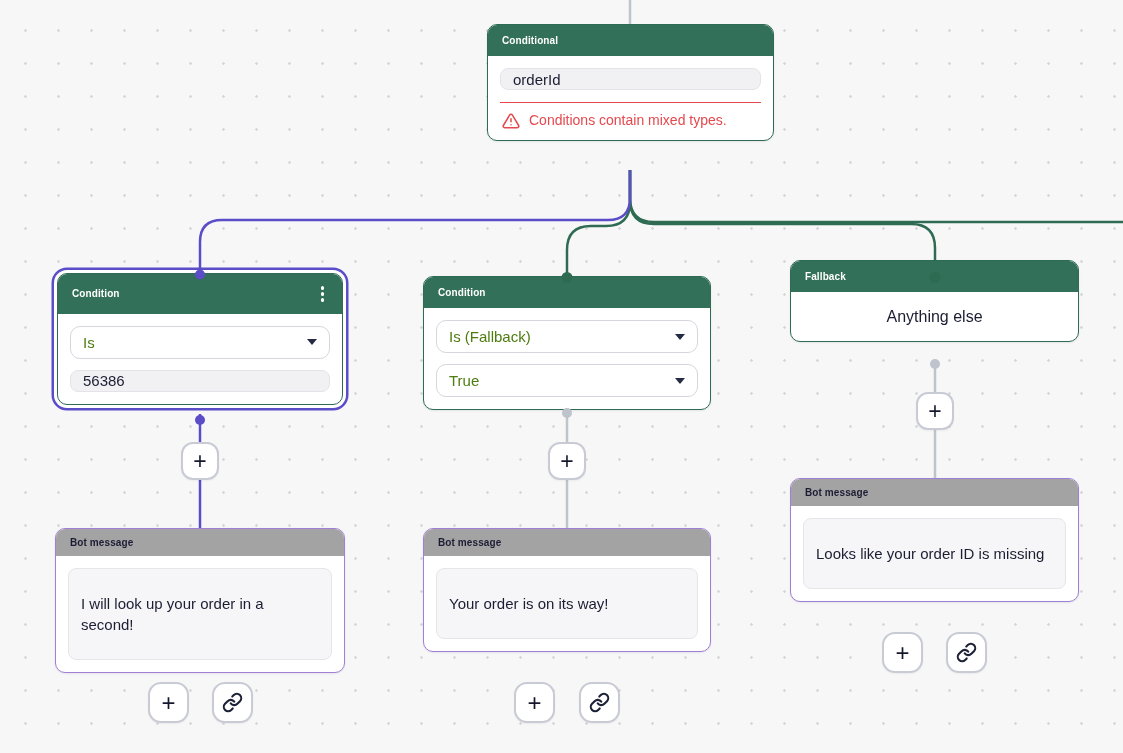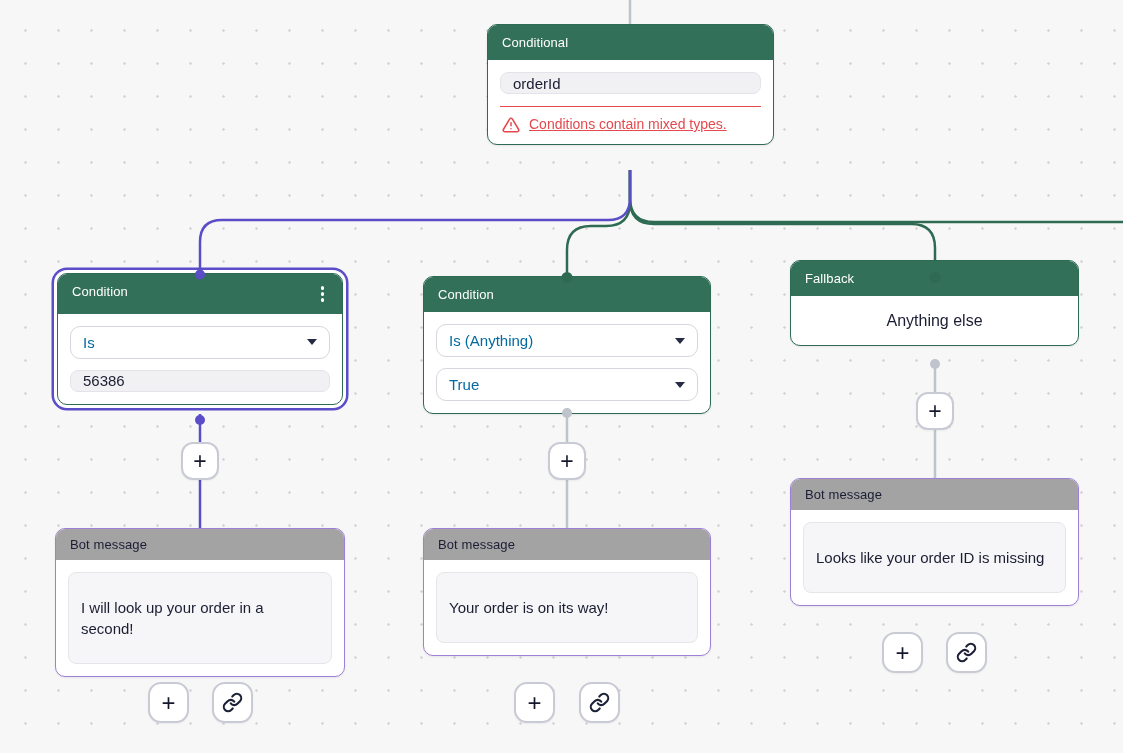--- a/index.html
+++ b/index.html
@@ -23,45 +23,45 @@
     background:#fff; border-radius:10px;
     box-shadow:0 1px 2px rgba(20,24,40,.08);
     overflow:hidden;
   }
   .node.green  { border:1.5px solid #2E6B52; }
   .node.botnode{ border:1.5px solid #A07FD6; }
   .node.selected {
     box-shadow:0 0 0 3px #FFFFFF, 0 0 0 5.5px #5B4DC8, 0 1px 2px rgba(20,24,40,.08);
   }
 
-  .hdr { display:flex; justify-content:space-between;
-         font-size:13px; font-weight:400; letter-spacing:.1px; }
+  .hdr { display:flex; align-items:center; justify-content:space-between;
+         font-size:10px; font-weight:700; letter-spacing:.1px; }
   .hdr.greenhdr { background:#337059; color:#FFFFFF; padding:10px 14px; }
   .hdr.purplehdr{ background:#a3a3a3; color:#1C1D35; padding:8px 14px; }
 
   .body { padding:12px; }
 
   .field {
     height:22px; display:flex; align-items:center;
     background:#F1F1F4; border:1px solid #E3E3E9; border-radius:8px;
     padding:0 12px; font-size:15px; color:#1B1D32;
   }
   .select {
     height:33px; display:flex; align-items:center; justify-content:space-between;
     background:#FFFFFF; border:1px solid #D5D6DE; border-radius:10px;
-    padding:0 12px; font-size:15px; color:#0369a1; cursor:pointer;gap:33px;
+    padding:0 12px; font-size:15px; color:#4d7c0f; cursor:pointer;gap:33px;
   }
   .select + .field, .select + .select { margin-top:11px; }
   .chev { width:0; height:0; border-left:5px solid transparent;
           border-right:5px solid transparent; border-top:6.5px solid #262A42; }
 
   .errorzone {
     margin:12px 12px 0; border-top:1.5px solid #E5484D;
     padding:8px 2px 10px; display:flex; gap:9px; align-items:center;
-    color:#E5484D; font-size:14px; line-height:1.38;text-decoration:underline;
+    color:#E5484D; font-size:14px; line-height:1.38;
   }
   .errorzone svg { flex:0 0 auto; margin-top:1px; }
 
   .kebab { display:flex; flex-direction:column; gap:2.5px; padding:2px 4px; cursor:pointer; }
   .kebab i { width:3.5px; height:3.5px; border-radius:50%; background:#fff; }
 
   .fb-body { height:49px; display:flex; align-items:center; justify-content:center;
              font-size:16px; color:#1B1D32; }
 
   .msgbox {
@@ -151,21 +151,21 @@
       <div class="field">56386</div>
     </div>
   </div>
 
   <div class="node green" id="n-cond-mid">
     <div class="hdr greenhdr">
       <span>Condition</span>
     </div>
     <div class="body">
       <div class="select">
-        <span>Is (Anything)</span>
+        <span>Is (Fallback)</span>
         <span class="chev"></span>
       </div>
       <div class="select">
         <span>True</span>
         <span class="chev"></span>
       </div>
     </div>
   </div>
 
   <div class="node green" id="n-fallback">

